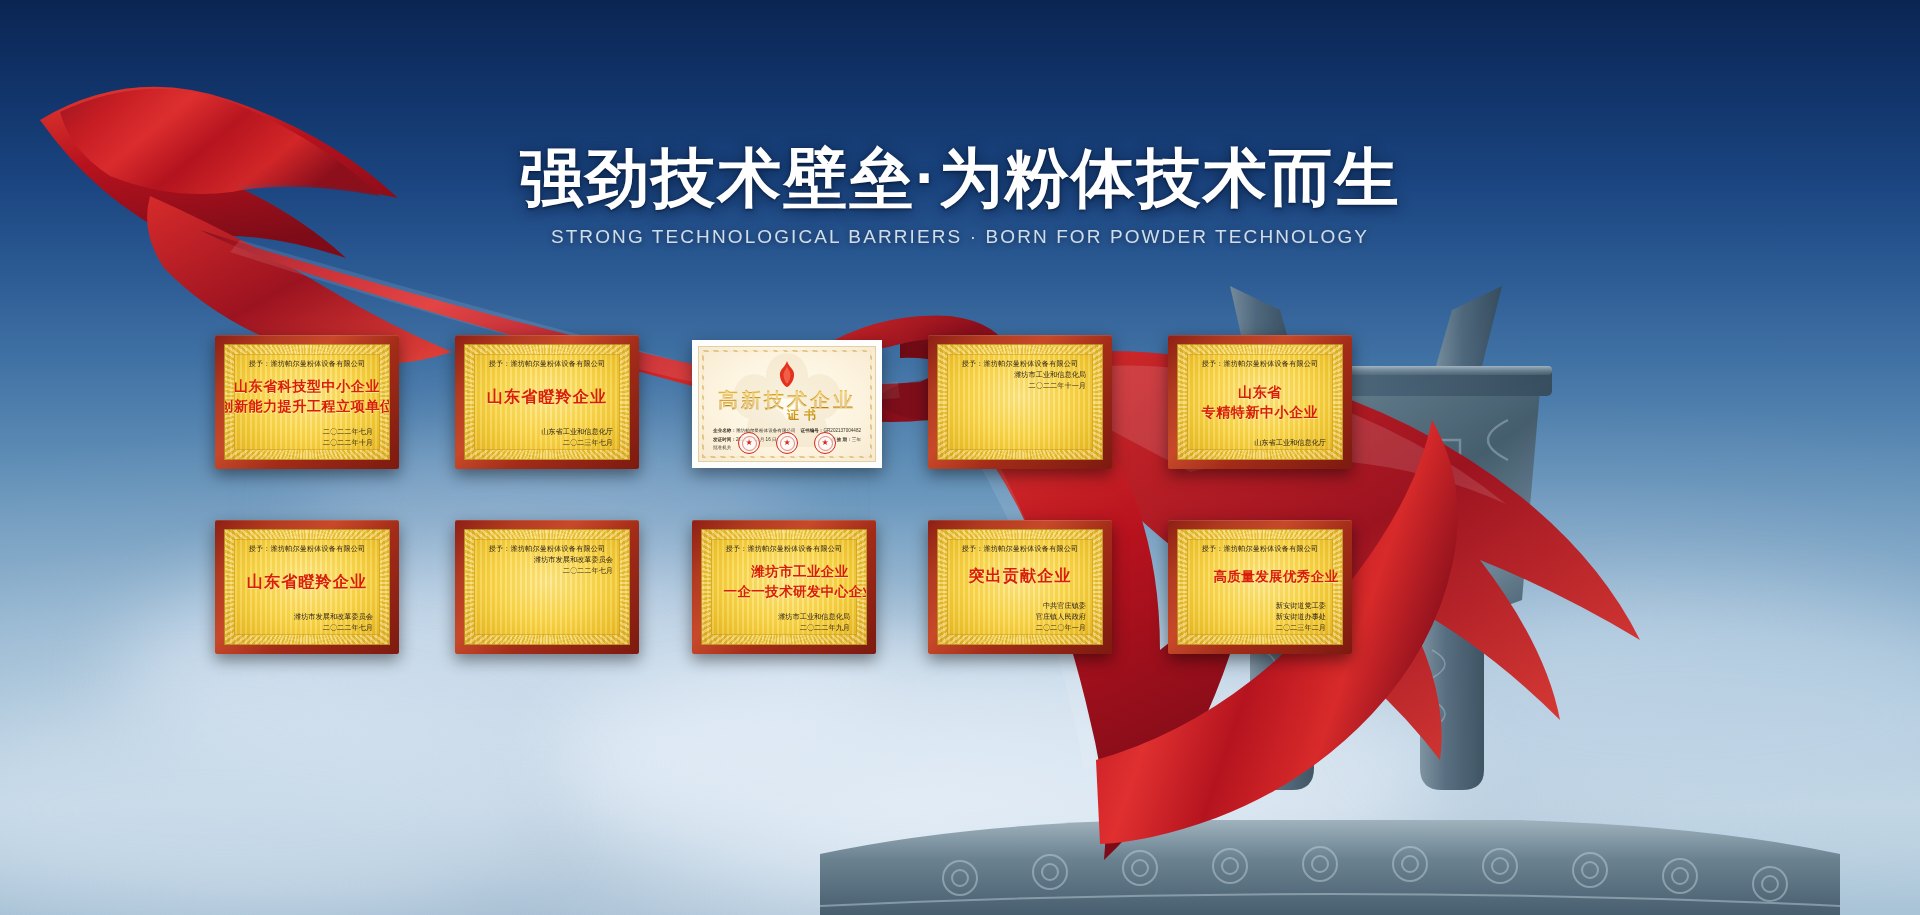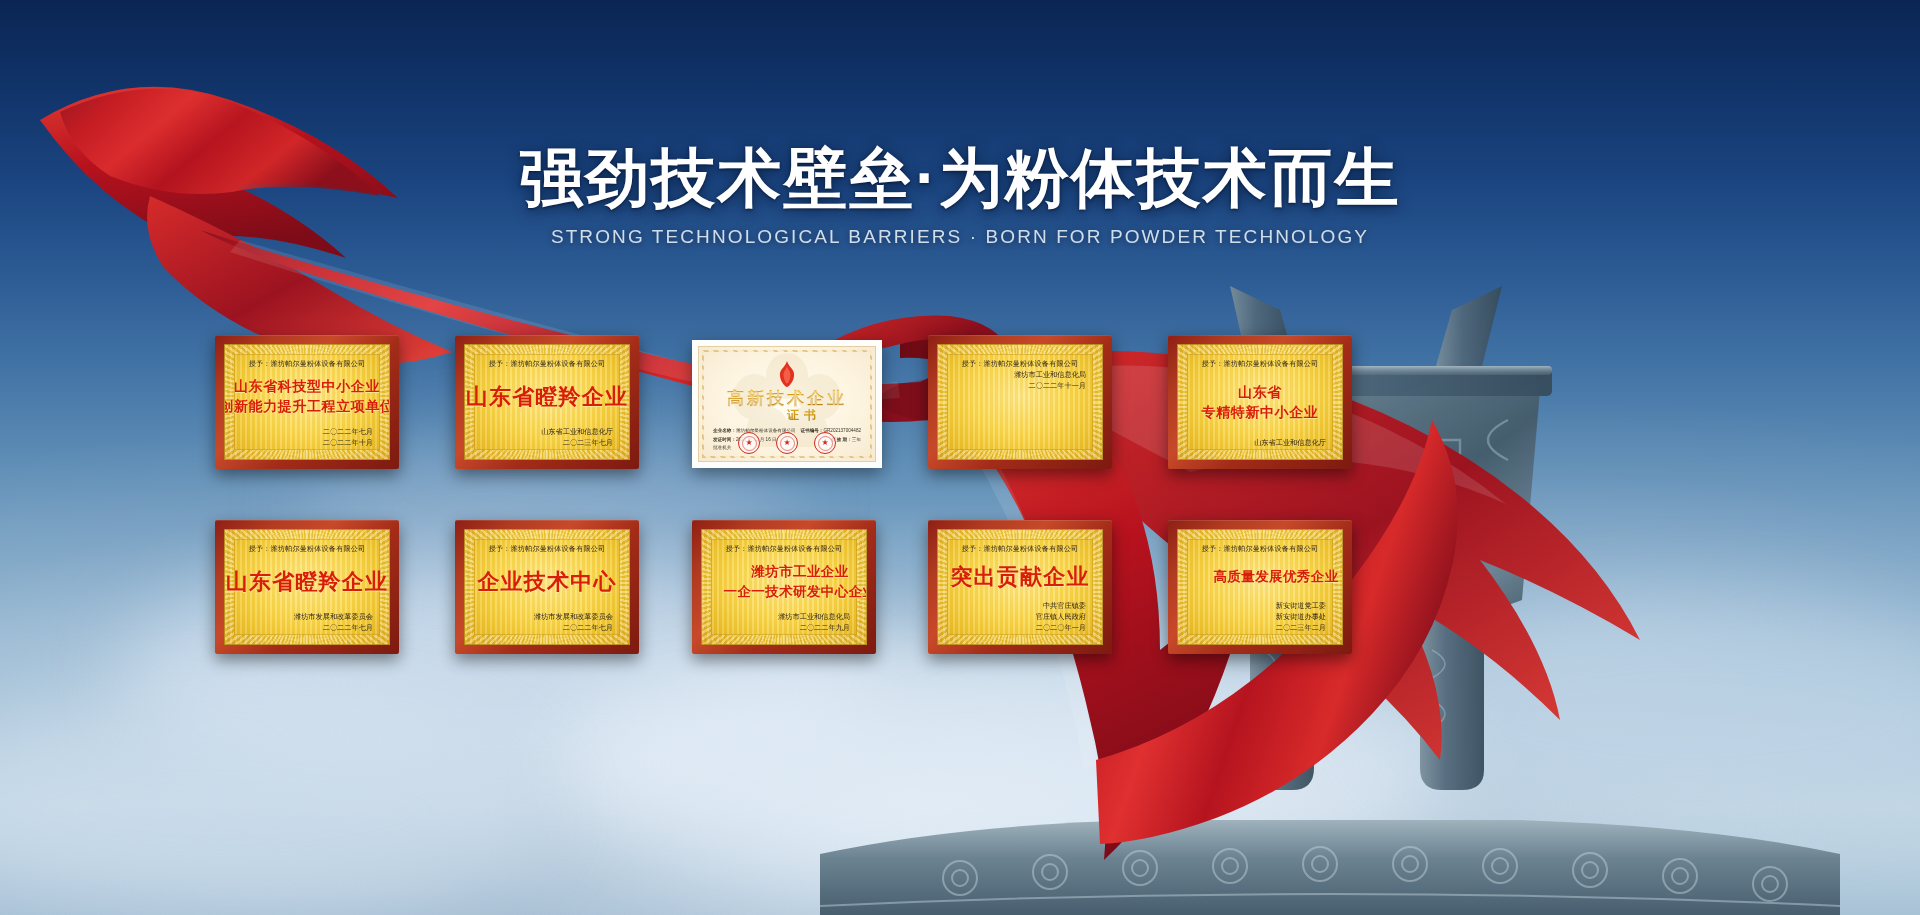--- a/index.html
+++ b/index.html
@@ -150,21 +150,21 @@
     flex:1;
     display:flex; flex-direction:column;
     align-items:center; justify-content:center;
     gap:2px;
     padding:0 8px;
   }
   .p-title .ln {
     font-family:"Liberation Serif", serif;
     font-weight:bold;
     color:#d81e06;
-    font-size:22px;
+    font-size:16px;
     letter-spacing:1.2px;
     white-space:nowrap;
     text-shadow:0 1px 0 rgba(255,235,170,.75);
   }
   .p-title.two .ln { font-size:14px; letter-spacing:.6px; }
   .p-title.small .ln { font-size:13.5px; letter-spacing:.4px;margin-left:32px; }
   .p-issuer {
     position:relative; z-index:2;
     margin-bottom:11px;
     padding-right:16px;
@@ -213,21 +213,21 @@
     position:absolute; left:50%; top:14px;
     transform:translateX(-50%);
     width:22px; height:26px;
     z-index:3;
   }
   .cw-title {
     position:absolute; left:0; right:0; top:40px;
     text-align:center;
     font-family:"Liberation Serif", serif;
     font-weight:bold;
-    font-size:17px;
+    font-size:20px;
     letter-spacing:3px;
     z-index:3;
     background:linear-gradient(180deg,#e6b325 0%,#c98c12 55%,#a96f08 100%);
     -webkit-background-clip:text; background-clip:text;
     color:transparent;
     text-shadow:0 1px 0 rgba(255,245,210,.6);
     white-space:nowrap;
   }
   .cw-sub {
     position:absolute; left:0; right:0; top:60px;
@@ -530,23 +530,20 @@
           <div class="p-issuer">
             <div>潍坊市发展和改革委员会</div>
             <div>二〇二二年七月</div>
           </div>
         </div>
       </div>
 
       <div class="plaque" style="left:240px; top:0px;">
         <div class="inner">
           <div class="p-grant">授予：潍坊帕尔曼粉体设备有限公司</div>
-          <div class="p-title">
-            <div class="ln">企业技术中心</div>
-          </div>
           <div class="p-issuer">
             <div>潍坊市发展和改革委员会</div>
             <div>二〇二二年七月</div>
           </div>
         </div>
       </div>
 
       <div class="plaque" style="left:477px; top:0px;">
         <div class="inner">
           <div class="p-grant">授予：潍坊帕尔曼粉体设备有限公司</div>

